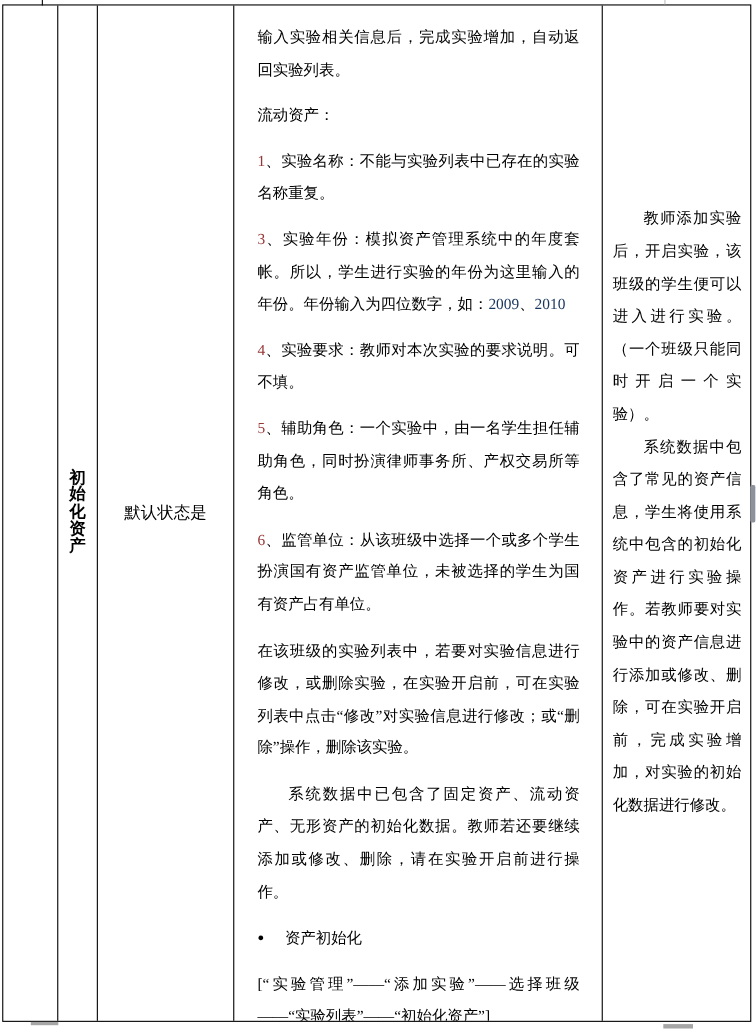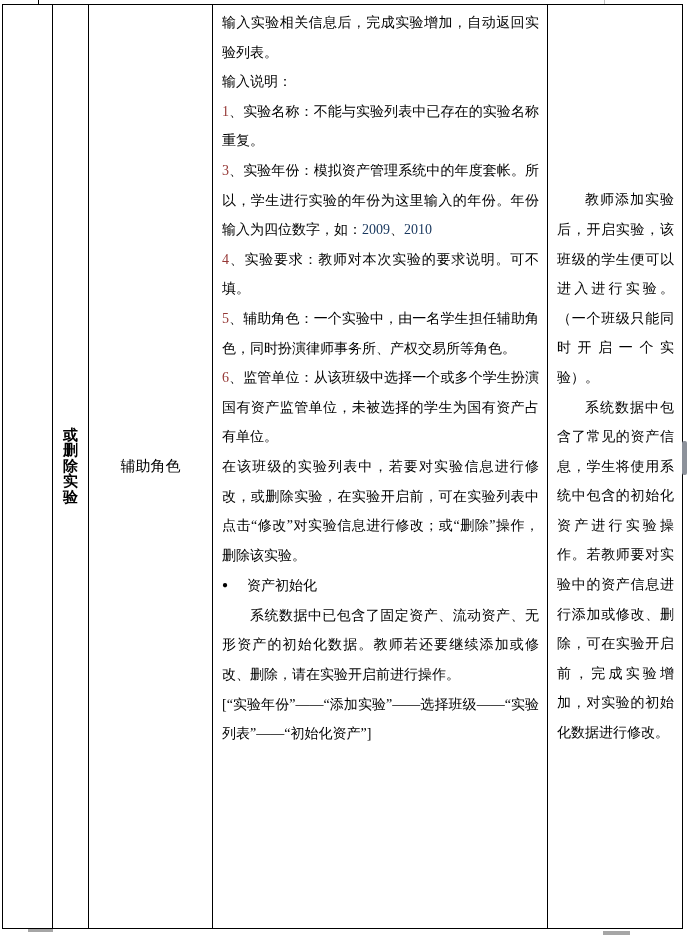--- a/index.html
+++ b/index.html
@@ -20,21 +20,21 @@
   .v-label {
     width:16px; font-size:15px; line-height:15.5px; font-weight:bold;
     word-break:break-all; text-align:center; letter-spacing:0;
   }
   .cell-item { display:flex; align-items:center; justify-content:center; font-size:15px; }
 
   .cell-main {
     padding:3px 8px 0 9px; font-size:14px; line-height:29.6px;
     text-align:justify; text-justify:inter-character;
   }
-  .cell-main p.para { margin:0; }
+  .cell-main p.para { margin:12px; }
   .para.indent { text-indent:2em; }
   .bullet-icon { font-size:10px; margin-right:19px; vertical-align:2px; }
   .run-listnum { color:var(--listnum, #953735); }
   .run-numeral { color:var(--numeral, #17365d); }
 
   .cell-side {
     padding:0 8px 0 9px; font-size:14px; line-height:29.6px;
     text-align:justify; text-justify:inter-character;
     display:flex; flex-direction:column; justify-content:center;
   }
@@ -54,39 +54,39 @@
 </head>
 <body>
 
 <div class="screen">
 
   <div class="doc-table">
 
     <div class="cell cell-empty"></div>
 
     <div class="cell cell-category">
-      <div class="v-label">或删除实验</div>
+      <div class="v-label">初始化资产</div>
     </div>
 
     <div class="cell cell-item">
-      <span>辅助角色</span>
+      <span>默认状态是</span>
     </div>
 
     <div class="cell cell-main">
         <p class="para normal"><span>输入实验相关信息后，完成实验增加，自动返回实验列表。</span></p>
-        <p class="para normal"><span>输入说明：</span></p>
+        <p class="para normal"><span>流动资产：</span></p>
         <p class="para normal"><span class="run-listnum">1</span><span>、实验名称：不能与实验列表中已存在的实验名称重复。</span></p>
         <p class="para normal"><span class="run-listnum">3</span><span>、实验年份：模拟资产管理系统中的年度套帐。所以，学生进行实验的年份为这里输入的年份。年份输入为四位数字，如：</span><span class="run-numeral">2009</span><span>、</span><span class="run-numeral">2010</span></p>
         <p class="para normal"><span class="run-listnum">4</span><span>、实验要求：教师对本次实验的要求说明。可不填。</span></p>
         <p class="para normal"><span class="run-listnum">5</span><span>、辅助角色：一个实验中，由一名学生担任辅助角色，同时扮演律师事务所、产权交易所等角色。</span></p>
         <p class="para normal"><span class="run-listnum">6</span><span>、监管单位：从该班级中选择一个或多个学生扮演国有资产监管单位，未被选择的学生为国有资产占有单位。</span></p>
         <p class="para normal"><span>在该班级的实验列表中，若要对实验信息进行修改，或删除实验，在实验开启前，可在实验列表中点击“修改”对实验信息进行修改；或“删除”操作，删除该实验。</span></p>
+        <p class="para indent"><span>系统数据中已包含了固定资产、流动资产、无形资产的初始化数据。教师若还要继续添加或修改、删除，请在实验开启前进行操作。</span></p>
         <p class="para bullet"><span class="bullet-icon">●</span><span>资产初始化</span></p>
-        <p class="para indent"><span>系统数据中已包含了固定资产、流动资产、无形资产的初始化数据。教师若还要继续添加或修改、删除，请在实验开启前进行操作。</span></p>
-        <p class="para normal"><span>[“实验年份”——“添加实验”——选择班级——“实验列表”——“初始化资产”]</span></p>
+        <p class="para normal"><span>[“实验管理”——“添加实验”——选择班级——“实验列表”——“初始化资产”]</span></p>
       </div>
 
     <div class="cell cell-side">
         <p class="para indent"><span>教师添加实验后，开启实验，该班级的学生便可以进入进行实验。（一个班级只能同时开启一个实验）。</span></p>
         <p class="para indent"><span>系统数据中包含了常见的资产信息，学生将使用系统中包含的初始化资产进行实验操作。若教师要对实验中的资产信息进行添加或修改、删除，可在实验开启前，完成实验增加，对实验的初始化数据进行修改。</span></p>
       </div>
 
   </div>
 
   <div class="frag frag-top-left"></div>

